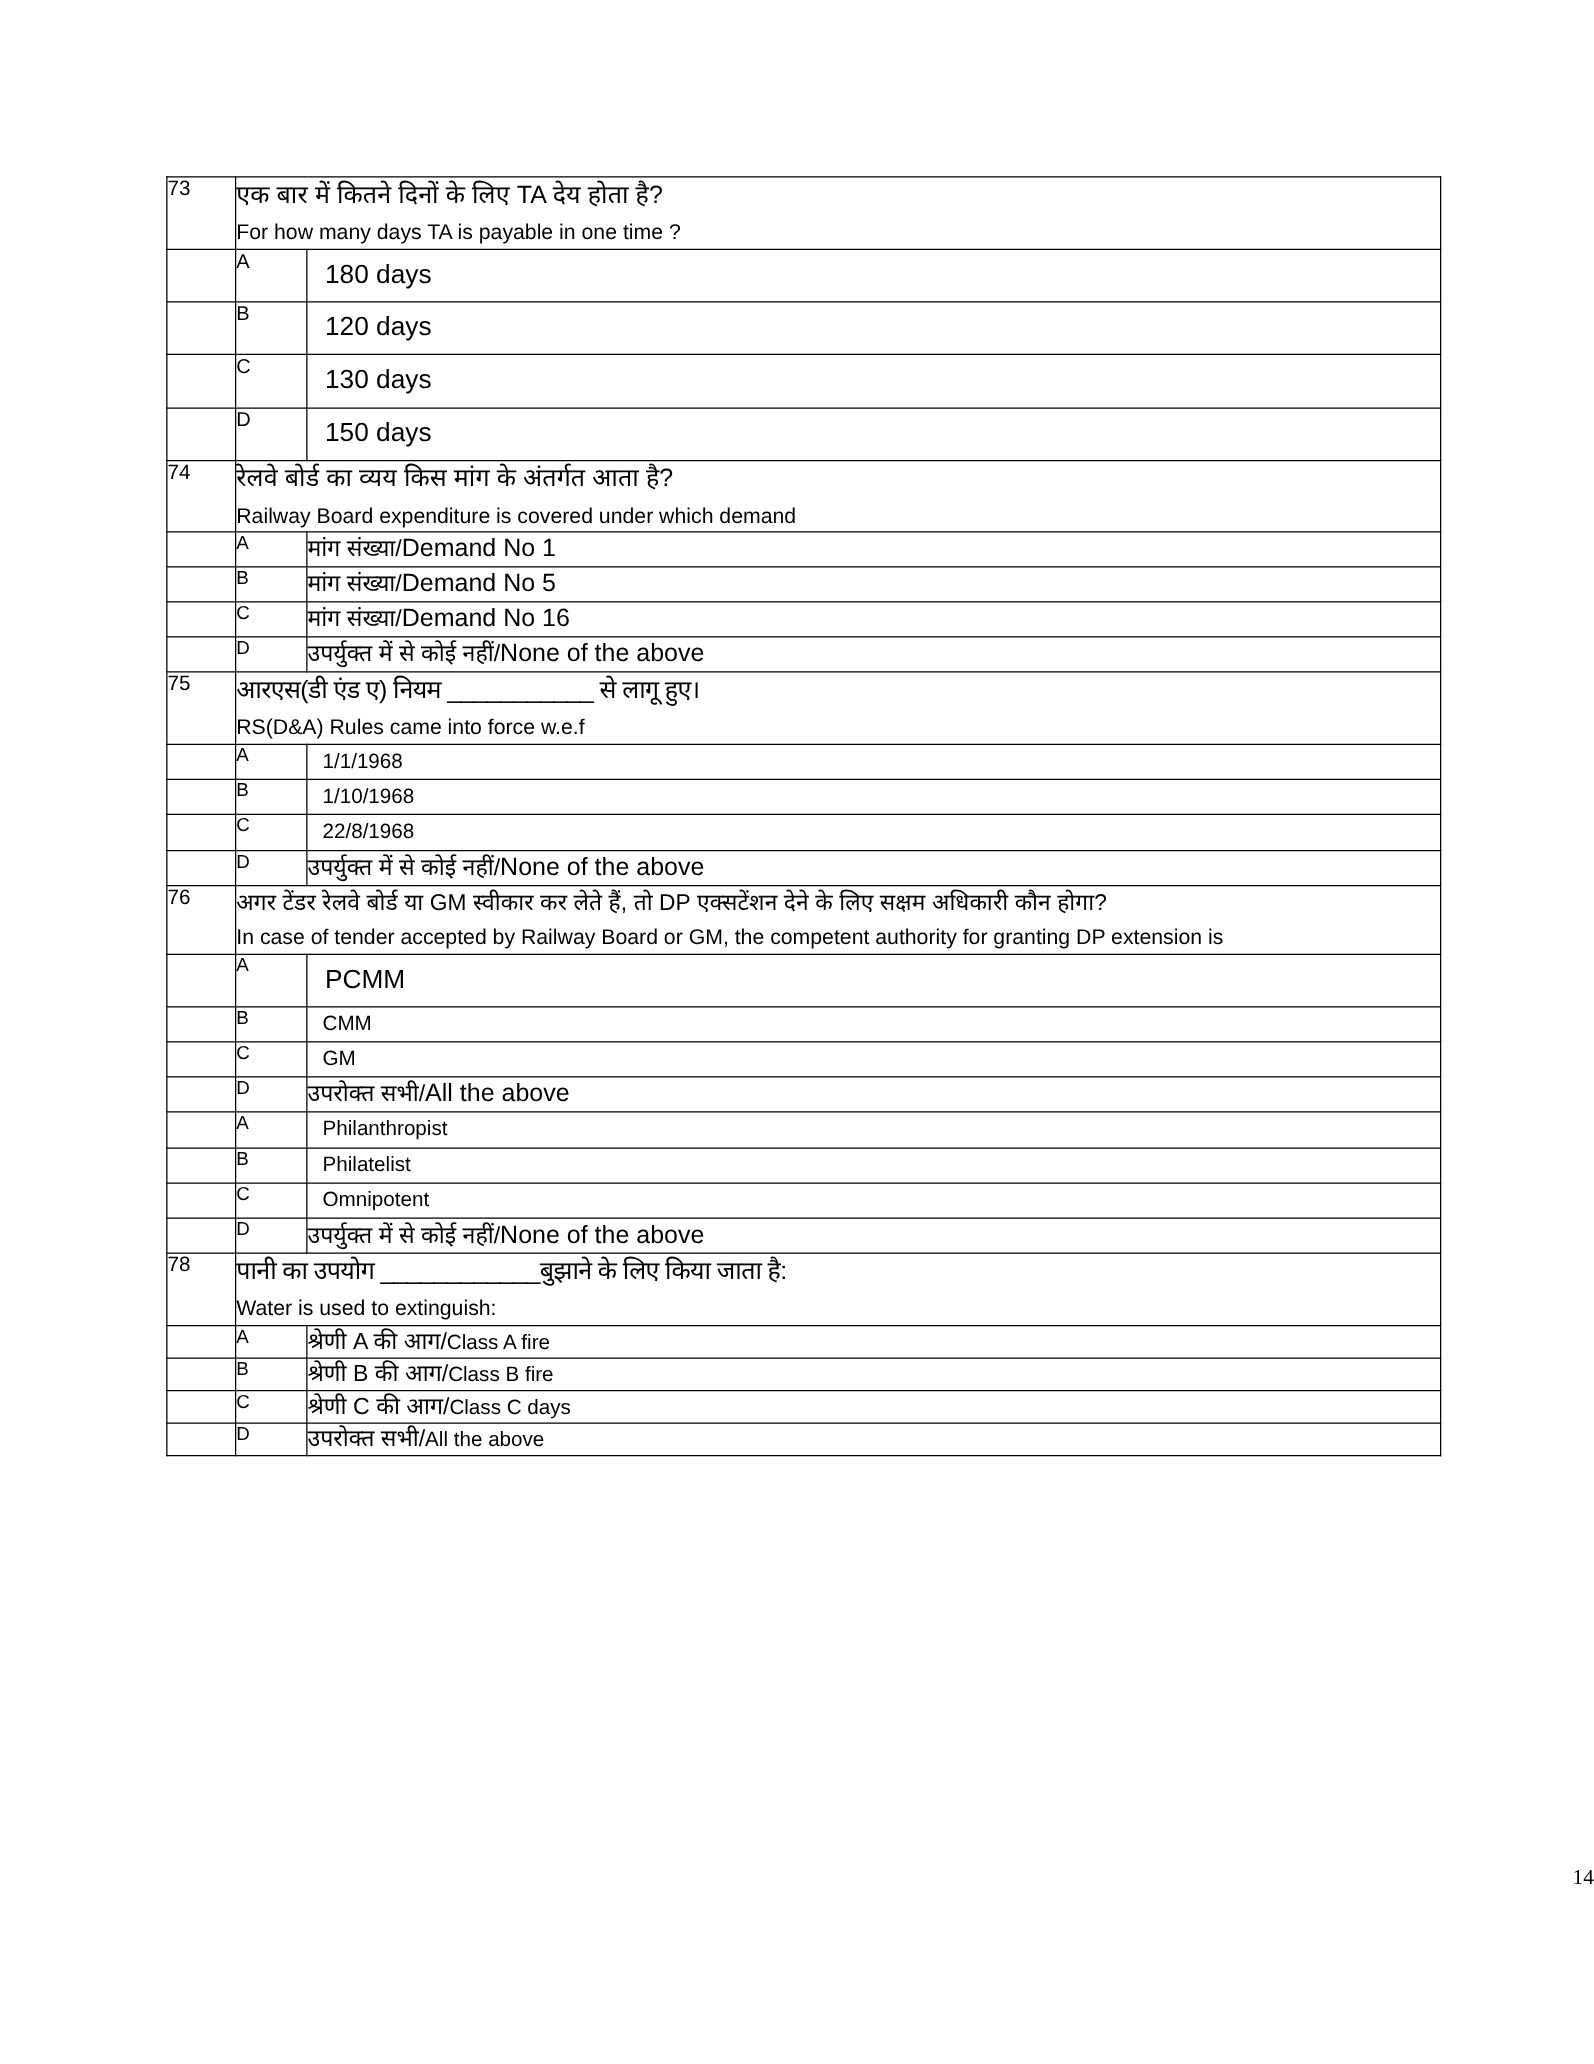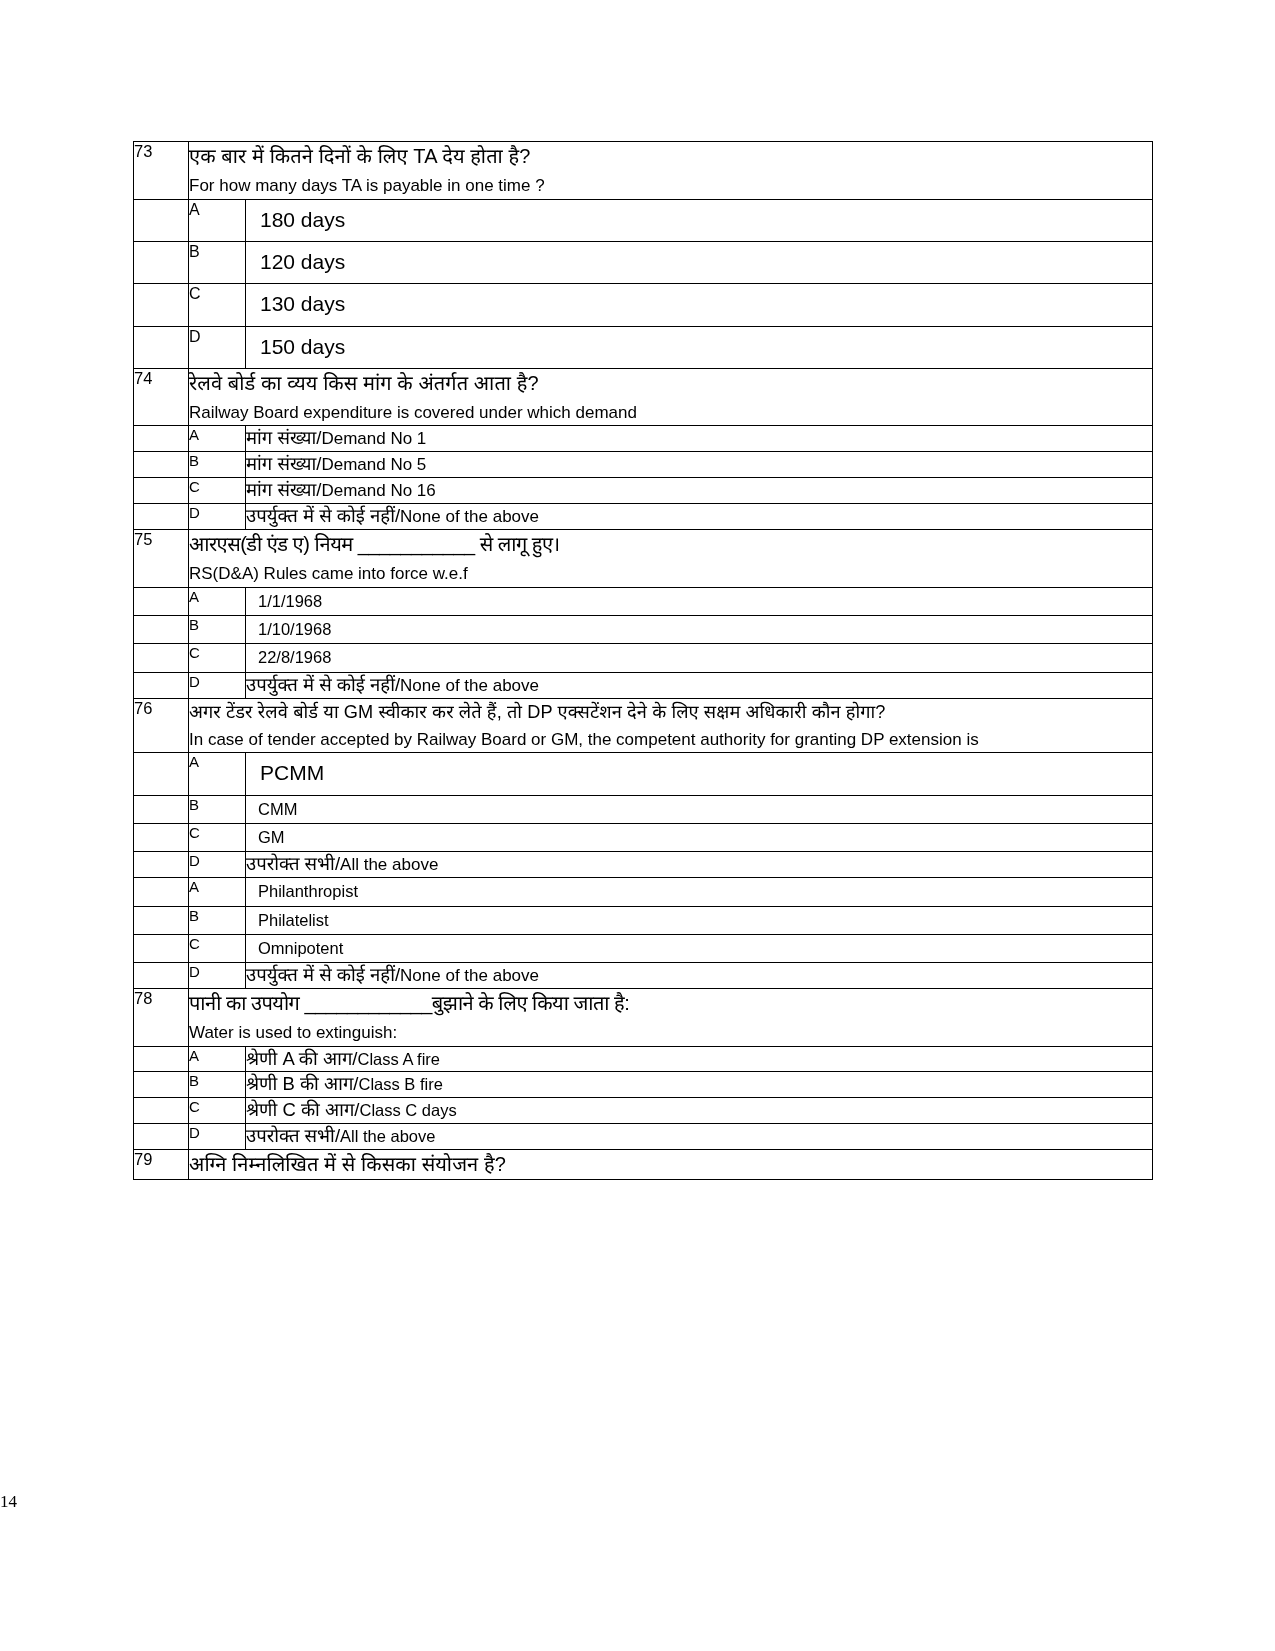--- a/index.html
+++ b/index.html
@@ -85,35 +85,35 @@
     padding: 2px 0 3px 12px;
   }
   .opt-text.big {
     font-size: 21px;
     padding: 6px 0 7px 14px;
   }
   .opt-text .hi {
     font-size: 18.5px;
   }
   .opt-text .en {
-    font-size: 17px;
+    font-size: 20px;
     margin-top: 47px;
   }
   .opt-text .en-sm {
     font-size: 16.5px;
   }
   .blankline {
     letter-spacing: -0.5px;
   }
   .page-number {
     position: absolute;
     left: 0;
     top: 1492px;
     width: 1275px;
-    text-align: left;
+    text-align: right;
     font-size: 17px;
     font-family: "Liberation Serif", "DejaVu Serif", serif;
   }
 </style>
 </head>
 <body>
 
 <div class="page">
 
   <table class="qtable">
@@ -278,25 +278,19 @@
         <td class="blank-cell"></td>
         <td class="opt-letter sm">C</td>
         <td class="opt-text"><span class="hi">श्रेणी C की आग/</span><span class="en-sm">Class C days</span></td>
       </tr>
       <tr>
         <td class="blank-cell"></td>
         <td class="opt-letter sm">D</td>
         <td class="opt-text"><span class="hi">उपरोक्त सभी/</span><span class="en-sm">All the above</span></td>
       </tr>
 
-      <tr>
-        <td class="num-cell">79</td>
-        <td class="q-cell" colspan="2">
-          <div class="q-hi">अग्नि निम्नलिखित में से किसका संयोजन है?</div>
-        </td>
-      </tr>
 
     </tbody>
   </table>
 
   <div class="page-number">14</div>
 
 </div>
 
 </body></html>

